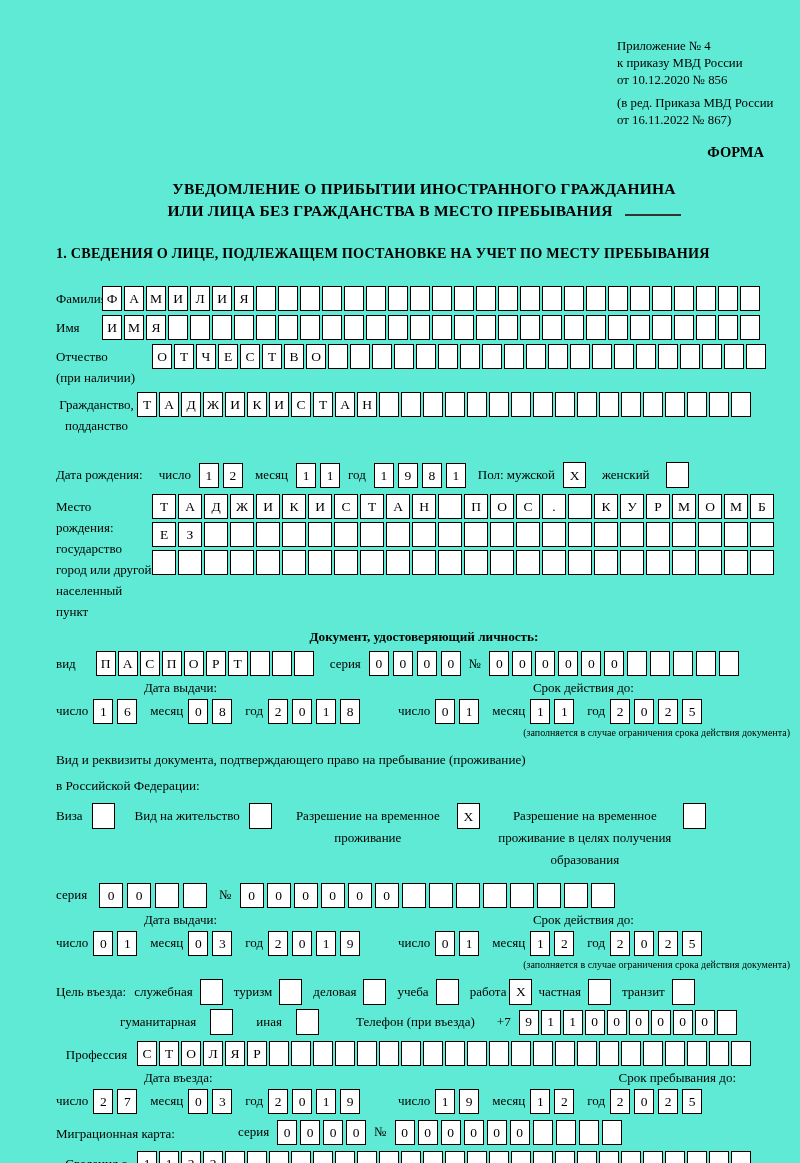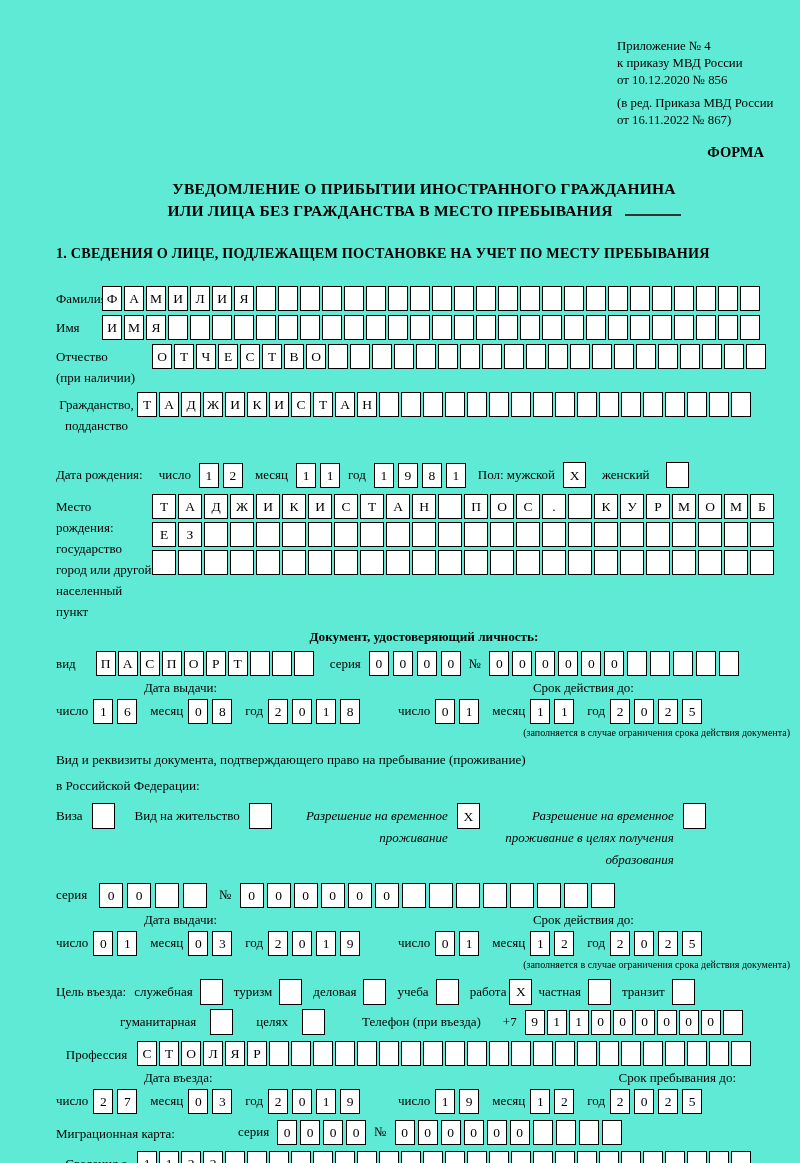--- a/index.html
+++ b/index.html
@@ -50,21 +50,21 @@
   .drow{display:flex;align-items:center;margin-bottom:2px;}
   .dg{display:flex;align-items:center;gap:5px;}
   .dg .boxes{gap:4px;}
   .dg-right{margin-left:auto;margin-right:90px;}
   .noteR{text-align:right;font-size:10px;margin:1px 2px 8px 0;}
   .para{font-size:13.2px;line-height:26px;margin-top:6px;}
   
   .optrow{display:flex;align-items:flex-start;margin:4px 0 12px;}
   .opt{display:flex;align-items:flex-start;gap:9px;}
   .opt .ol{font-size:13px;line-height:22px;padding-top:2px;}
-  .olc{text-align:right;font-style:italic;}
+  .olc{text-align:center;}
   .w158{width:160px;} .w176{width:178px;}
   
   .pitem{display:flex;align-items:center;gap:7px;margin-right:11px;}
   .lablines div{line-height:21px;font-size:13px;}
 </style>
 </head>
 <body>
 
 <div class="page">
 
@@ -558,21 +558,21 @@
         <span>транзит</span>
         <span class="cbox"></span>
       </div>
     </div>
     <div class="frow" style="align-items:center;">
       <div class="pitem" style="margin-left:64px;gap:14px;">
         <span>гуманитарная</span>
         <span class="cbox"></span>
       </div>
       <div class="pitem" style="margin-left:12px;gap:14px;">
-        <span>целях</span>
+        <span>иная</span>
         <span class="cbox"></span>
       </div>
       <span class="lbl" style="margin-left:26px;">Телефон (при въезда)</span>
       <span class="lbl" style="margin-left:22px;">+7</span>
       <div class="boxes ml8">
           <span class="cell">9</span>
           <span class="cell">1</span>
           <span class="cell">1</span>
           <span class="cell">0</span>
           <span class="cell">0</span>

